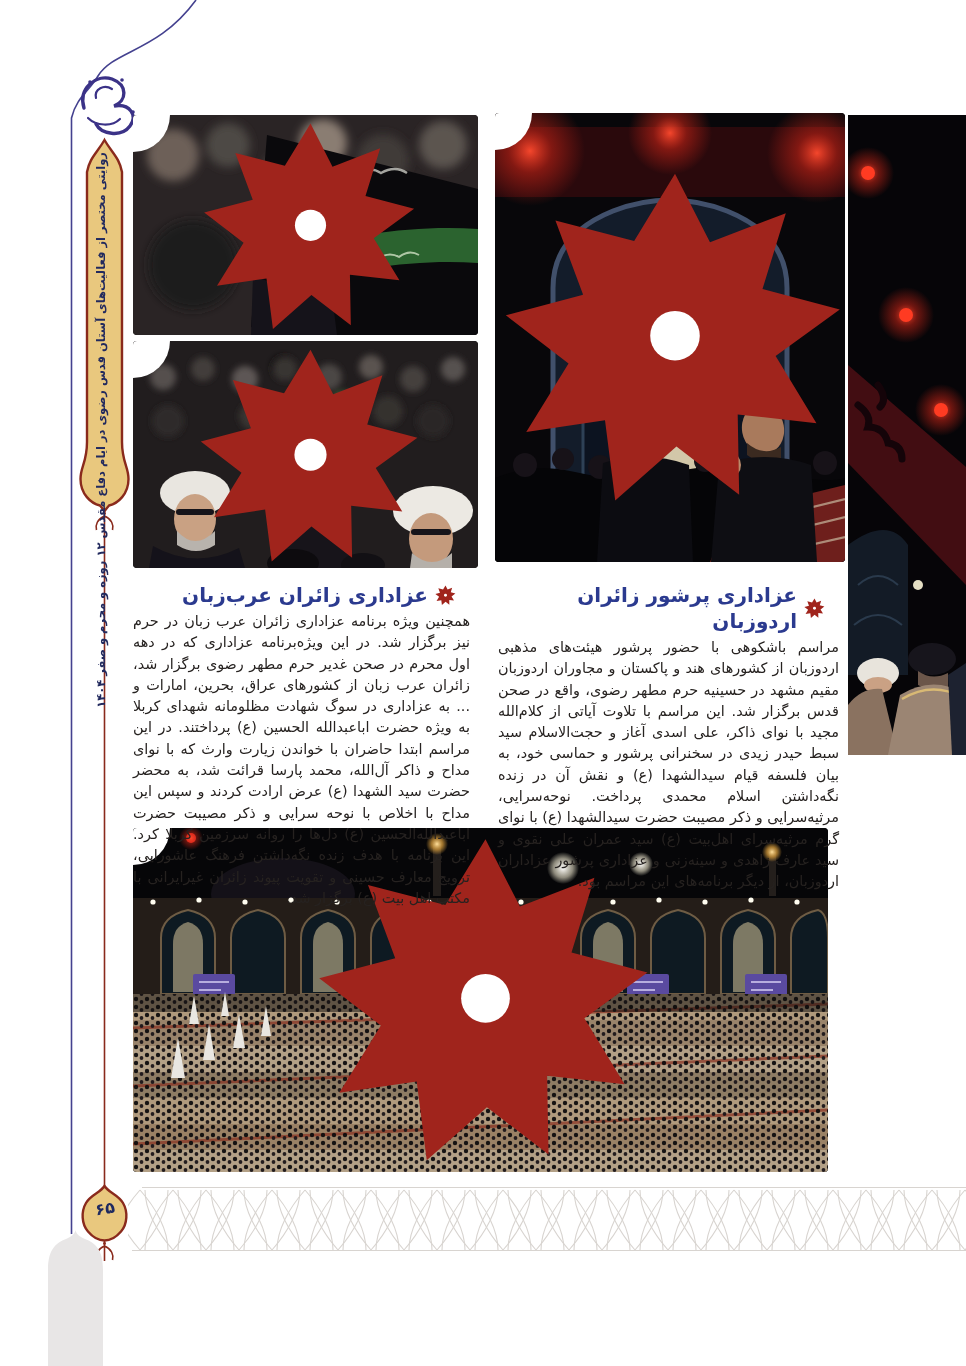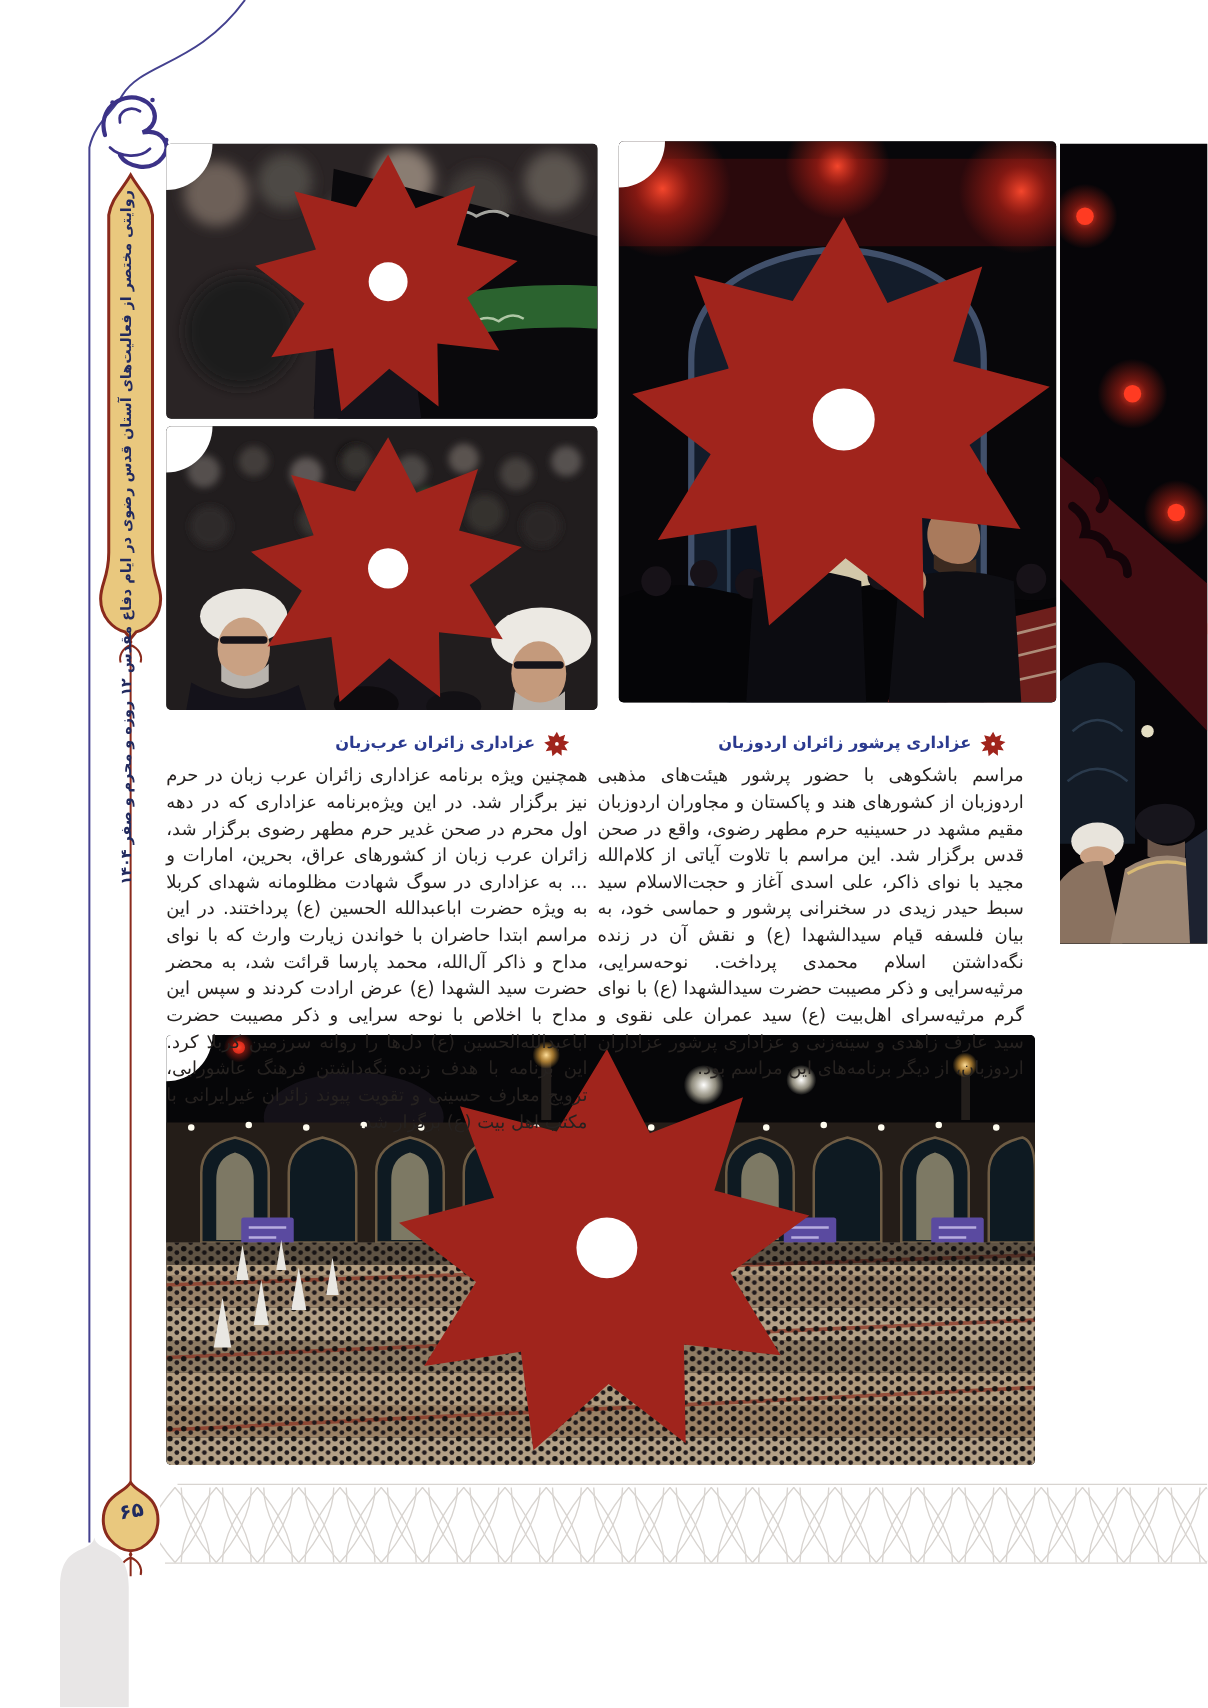--- a/index.html
+++ b/index.html
@@ -34,25 +34,25 @@
   .flower-sm{width:21px;height:21px;color:#a0241c;flex:0 0 auto;}
 
   #photo-girl-flag{left:133px;top:115px;width:345px;height:220px;}
   #photo-clerics{left:133px;top:341px;width:345px;height:227px;}
   #photo-shrine-entrance{left:495px;top:113px;width:350px;height:449px;}
   #photo-right-clip{left:848px;top:115px;width:118px;height:640px;border-radius:0;}
   #photo-courtyard{left:133px;top:828px;width:695px;height:344px;}
 
   
   .article{direction:rtl;z-index:2;}
-  #article-urdu{left:478px;top:582px;width:341px;}
+  #article-urdu{left:498px;top:582px;width:341px;}
   #article-arab{left:133px;top:582px;width:337px;}
   .article .hd{
     display:flex;align-items:center;gap:7px;padding-right:14px;
-    color:#2b3a8f;font-size:13px;font-weight:bold;line-height:26px;
+    color:#2b3a8f;font-size:20px;font-weight:bold;line-height:26px;
   }
   .article .bd{
     margin-top:3px;font-size:14.4px;line-height:21.3px;color:#262220;
     text-align:justify;text-align-last:right;
   }
 
   
   #band{left:128px;top:1186px;width:838px;height:67px;z-index:0;}
 
   

